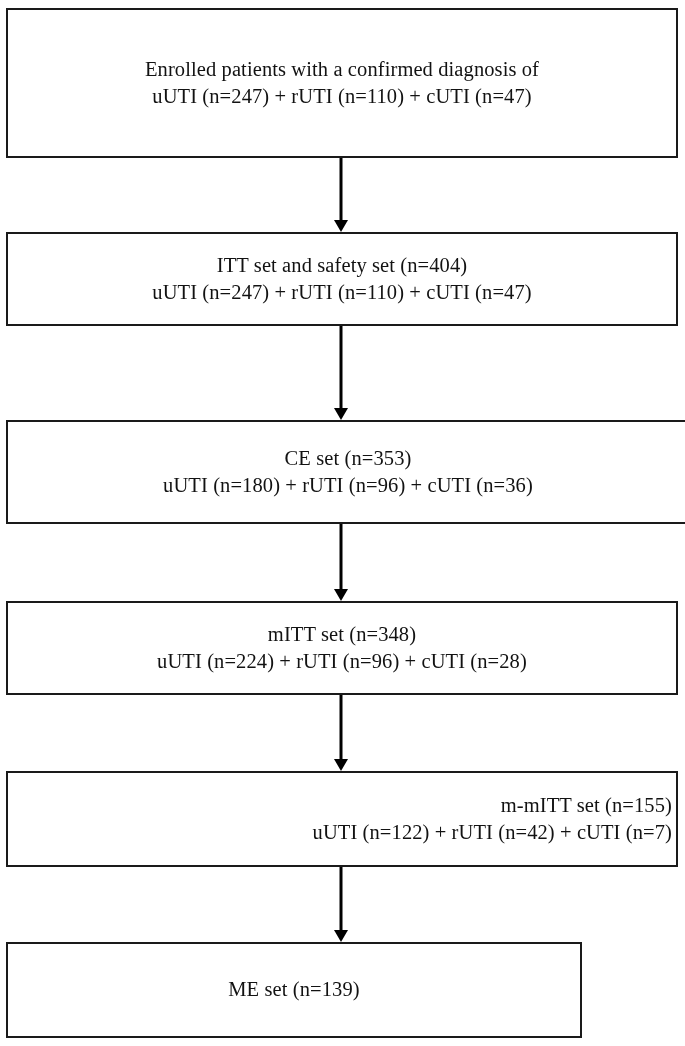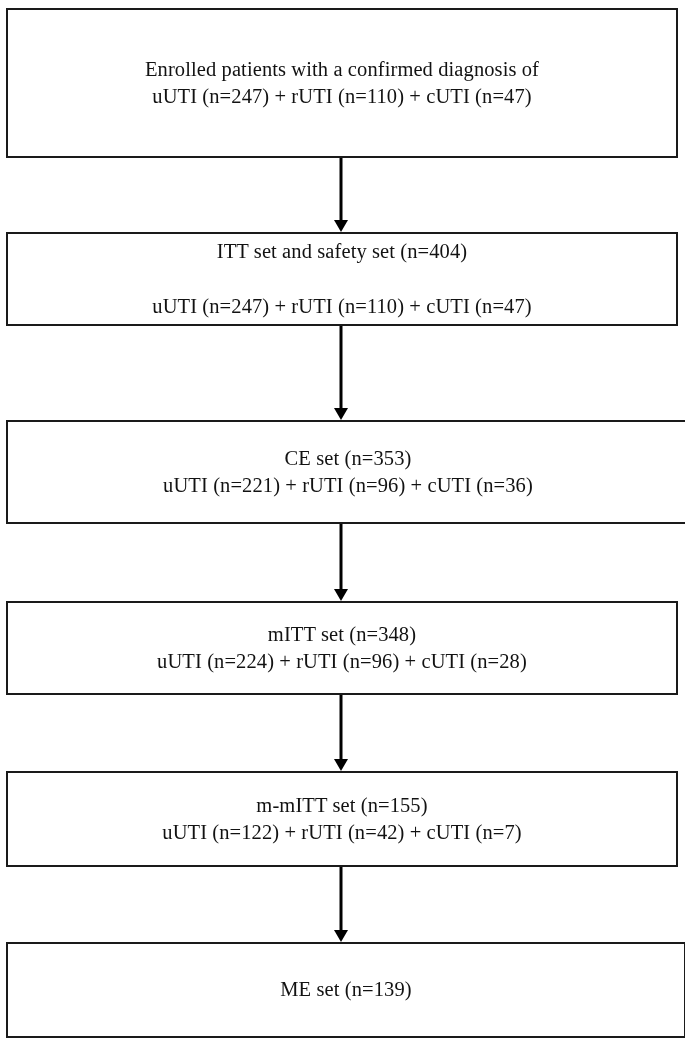--- a/index.html
+++ b/index.html
@@ -80,57 +80,57 @@
   <div class="node" style="left:6px; top:8px; width:672px; height:150px;">
     <span class="node-line">Enrolled patients with a confirmed diagnosis of</span>
     <span class="node-line">uUTI (n=247) + rUTI (n=110) + cUTI (n=47)</span>
   </div>
 
   <div class="connector" style="left:333px; top:158px; height:74px;">
     <span class="shaft" style="height:62px;"></span>
     <span class="head"></span>
   </div>
 
-  <div class="node" style="left:6px; top:232px; width:672px; height:94px;justify-content:space-between;">
+  <div class="node" style="left:6px; top:232px; width:672px; height:94px;">
     <span class="node-line">ITT set and safety set (n=404)</span>
     <span class="node-line">uUTI (n=247) + rUTI (n=110) + cUTI (n=47)</span>
   </div>
 
   <div class="connector" style="left:333px; top:326px; height:94px;">
     <span class="shaft" style="height:82px;"></span>
     <span class="head"></span>
   </div>
 
   <div class="node" style="left:6px; top:420px; width:684px; height:104px;">
     <span class="node-line">CE set (n=353)</span>
-    <span class="node-line">uUTI (n=221) + rUTI (n=96) + cUTI (n=36)</span>
+    <span class="node-line">uUTI (n=180) + rUTI (n=96) + cUTI (n=36)</span>
   </div>
 
   <div class="connector" style="left:333px; top:524px; height:77px;">
     <span class="shaft" style="height:65px;"></span>
     <span class="head"></span>
   </div>
 
   <div class="node" style="left:6px; top:601px; width:672px; height:94px;text-align:center;">
     <span class="node-line">mITT set (n=348)</span>
     <span class="node-line">uUTI (n=224) + rUTI (n=96) + cUTI (n=28)</span>
   </div>
 
   <div class="connector" style="left:333px; top:695px; height:76px;">
     <span class="shaft" style="height:64px;"></span>
     <span class="head"></span>
   </div>
 
-  <div class="node" style="left:6px; top:771px; width:672px; height:96px;">
+  <div class="node" style="left:6px; top:771px; width:672px; height:96px;text-align:right;">
     <span class="node-line">m-mITT set (n=155)</span>
     <span class="node-line">uUTI (n=122) + rUTI (n=42) + cUTI (n=7)</span>
   </div>
 
   <div class="connector" style="left:333px; top:867px; height:75px;">
     <span class="shaft" style="height:63px;"></span>
     <span class="head"></span>
   </div>
 
-  <div class="node" style="left:6px; top:942px; width:680px; height:96px;">
+  <div class="node" style="left:6px; top:942px; width:576px; height:96px;">
     <span class="node-line">ME set (n=139)</span>
   </div>
 
 </div>
 
 </body></html>

